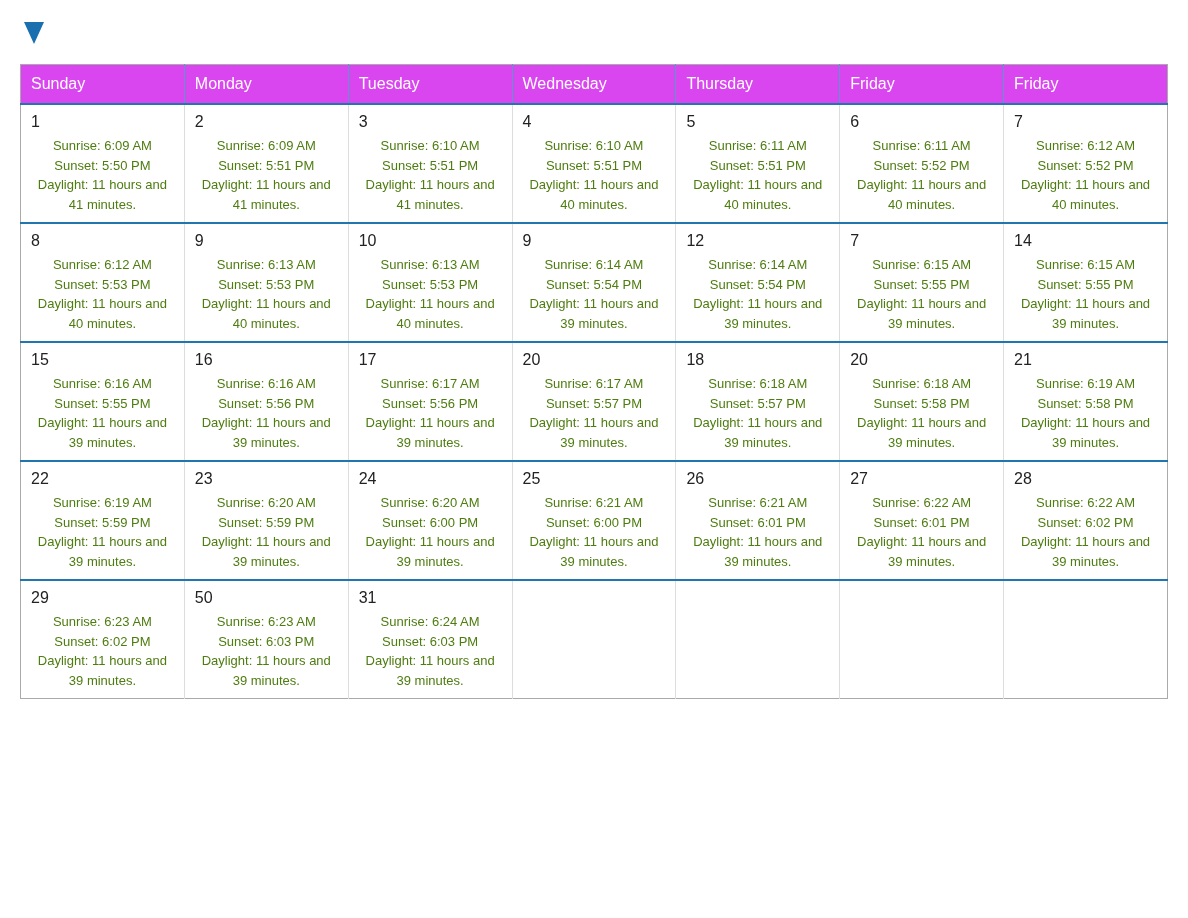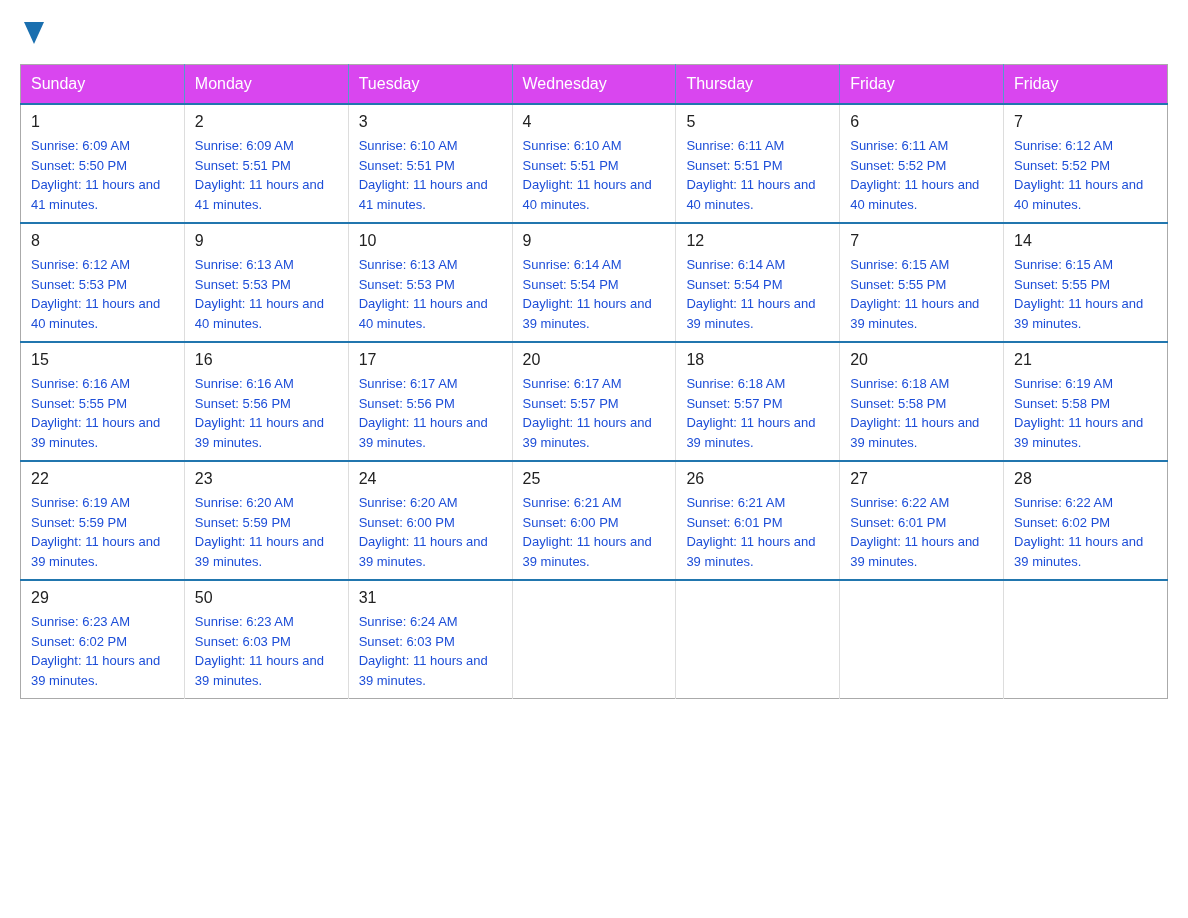--- a/index.html
+++ b/index.html
@@ -78,22 +78,23 @@
       border-right: none;
     }
     .day-number {
       font-size: 16px;
       color: #222;
       margin-bottom: 5px;
       display: block;
     }
     .day-info {
       font-size: 13px;
-      color: #1d4ed8;
+      color: #4d7c0f;
       line-height: 1.5;
+      text-align: center;
     }
     .empty-cell {
       background: #fff;
     }
   </style>
 </head>
 <body>
 
 <div class="header">
   <div class="logo">

